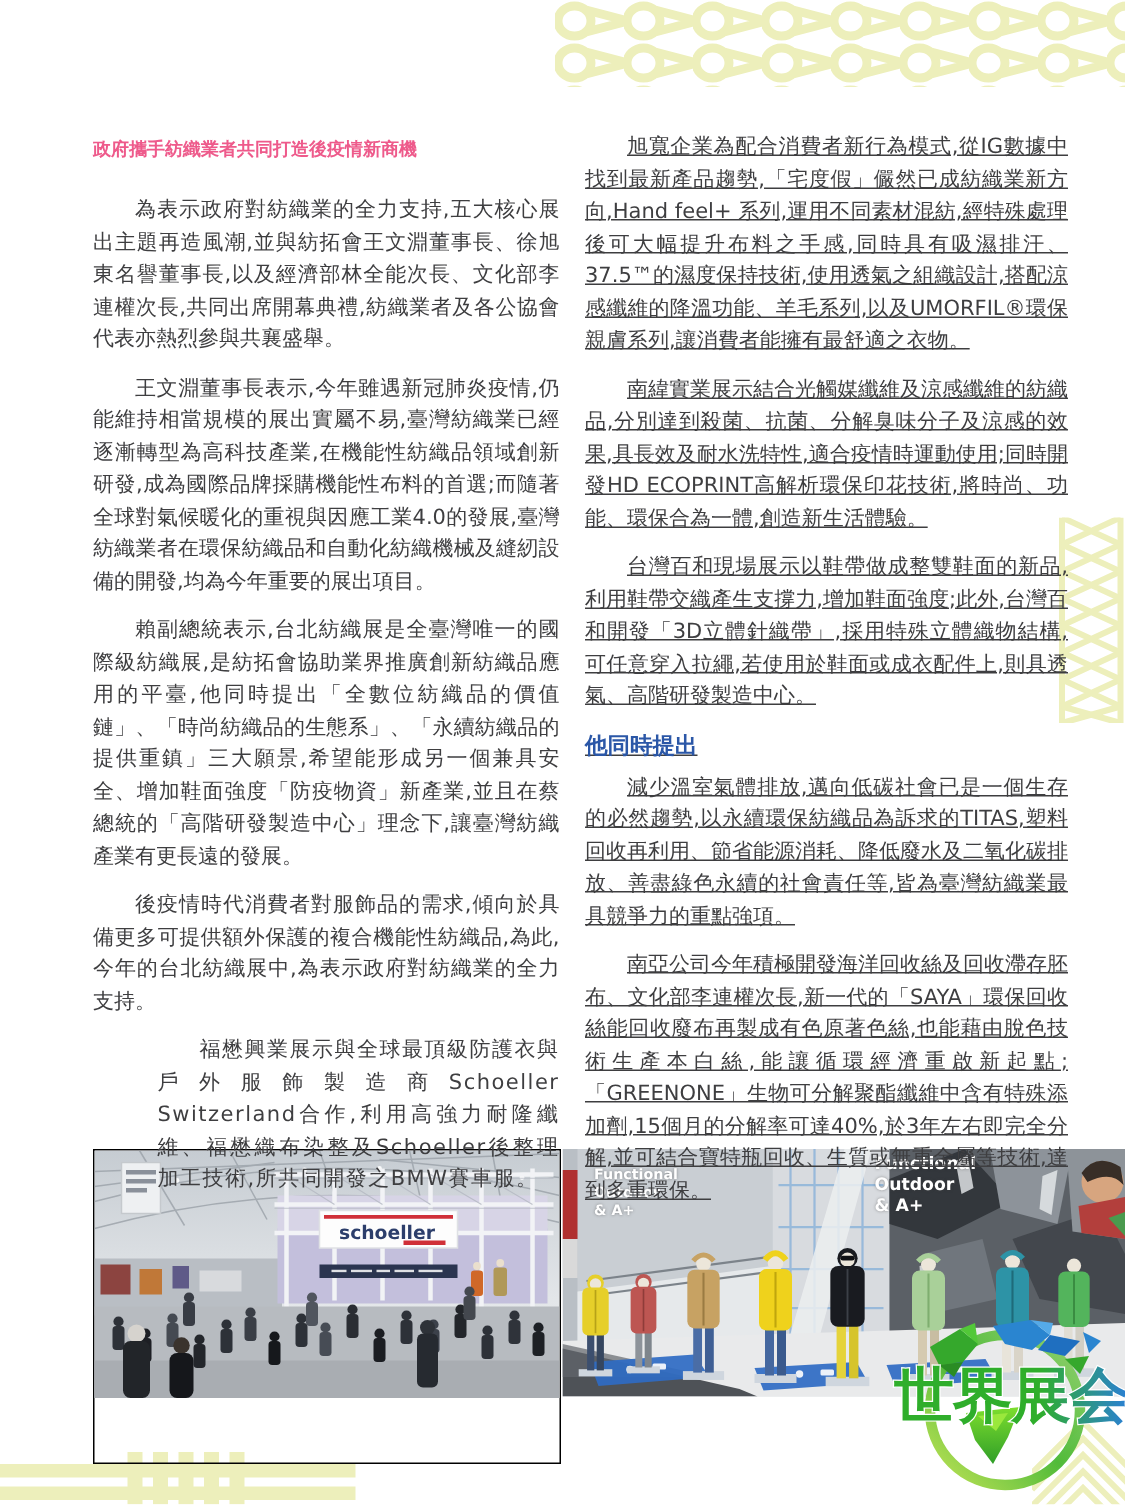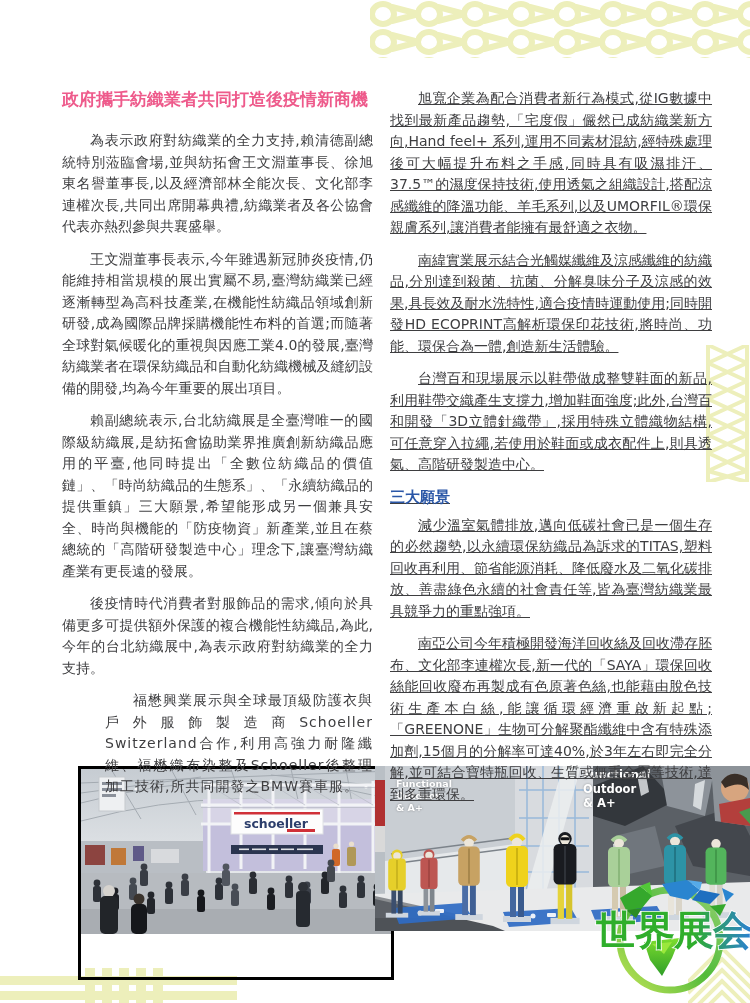--- a/index.html
+++ b/index.html
@@ -6,28 +6,28 @@
   body{
     width:750px;height:1003px;position:relative;background:#ffffff;overflow:hidden;
     font-family:"DejaVu Sans","Liberation Sans",sans-serif;
   }
   .deco{position:absolute;z-index:0;}
   
   .col{position:absolute;z-index:2;text-align:justify;color:#3e3e40;}
   .col-left{left:62px;top:88px;width:311px;}
   .col-right{left:390px;top:88px;width:322px;text-decoration:underline;}
   .col p{font-size:14px;line-height:21.5px;margin:0 0 11px 0;text-indent:2em;}
-  h2.pink{color:#ee5a8b;font-size:17px;line-height:23px;font-weight:bold;margin:0 0 19px 0;}
+  h2.pink{color:#ee5a8b;font-size:12px;line-height:23px;font-weight:bold;margin:0 0 19px 0;}
   h2.section{margin:2px 0 10px 0;}
   h3.blue{color:#2b57a7;font-size:15px;line-height:20px;font-weight:bold;margin:0 0 8px 0;}
   .spread{letter-spacing:1px;padding-left:43px;}
   
   .photo{position:absolute;top:766px;height:208px;z-index:1;}
   .photo svg{display:block;}
-  .photo-left{left:62px;width:310px;border:3px solid #000000;box-sizing:content-box;margin-left:16px;}
+  .photo-left{left:62px;width:310px;border:1px solid #000000;box-sizing:content-box;}
   .photo-right{left:375px;width:375px;}
   .photo-label{
     position:absolute;color:#ffffff;font-weight:bold;white-space:pre-line;
     font-size:9.5px;line-height:12px;text-shadow:0 0 2px rgba(60,60,60,.5);z-index:3;
   }
   .photo-label.l1{left:21px;top:12px;}
   .photo-label.l2{left:208px;top:2px;font-size:11.5px;line-height:14px;}
   
   .watermark{position:absolute;left:592px;top:880px;width:158px;height:123px;z-index:5;}
 </style>
@@ -73,32 +73,32 @@
     <path d="M0,34 L34,0 L68,34"></path>
     <path d="M0,45 L34,11 L68,45"></path>
     <path d="M0,56 L34,22 L68,56"></path>
     <path d="M0,67 L34,33 L68,67"></path>
     <path d="M0,78 L34,44 L68,78"></path>
   </g>
 </svg>
 
 <div class="col col-left">
   <h2 class="pink">政府攜手紡織業者共同打造後疫情新商機</h2>
-  <p>為表示政府對紡織業的全力支持,賴清德副總統特別蒞臨會場,並與紡拓會王文淵董事長、徐旭東名譽董事長,以及經濟部林全能次長、文化部李連權次長,共同出席開幕典禮,紡織業者及各公協會代表亦熱烈參與共襄盛舉。</p>
+  <p>為表示政府對紡織業的全力支持,五大核心展出主題再造風潮,並與紡拓會王文淵董事長、徐旭東名譽董事長,以及經濟部林全能次長、文化部李連權次長,共同出席開幕典禮,紡織業者及各公協會代表亦熱烈參與共襄盛舉。</p>
   <p>王文淵董事長表示,今年雖遇新冠肺炎疫情,仍能維持相當規模的展出實屬不易,臺灣紡織業已經逐漸轉型為高科技產業,在機能性紡織品領域創新研發,成為國際品牌採購機能性布料的首選;而隨著全球對氣候暖化的重視與因應工業4.0的發展,臺灣紡織業者在環保紡織品和自動化紡織機械及縫紉設備的開發,均為今年重要的展出項目。</p>
-  <p>賴副總統表示,台北紡織展是全臺灣唯一的國際級紡織展,是紡拓會協助業界推廣創新紡織品應用的平臺,他同時提出「全數位紡織品的價值鏈」、「時尚紡織品的生態系」、「永續紡織品的提供重鎮」三大願景,希望能形成另一個兼具安全、時尚與機能的「防疫物資」新產業,並且在蔡總統的「高階研發製造中心」理念下,讓臺灣紡織產業有更長遠的發展。</p>
+  <p>賴副總統表示,台北紡織展是全臺灣唯一的國際級紡織展,是紡拓會協助業界推廣創新紡織品應用的平臺,他同時提出「全數位紡織品的價值鏈」、「時尚紡織品的生態系」、「永續紡織品的提供重鎮」三大願景,希望能形成另一個兼具安全、增加鞋面強度「防疫物資」新產業,並且在蔡總統的「高階研發製造中心」理念下,讓臺灣紡織產業有更長遠的發展。</p>
   <p>後疫情時代消費者對服飾品的需求,傾向於具備更多可提供額外保護的複合機能性紡織品,為此,今年的台北紡織展中,為表示政府對紡織業的全力支持。</p>
   <p class="spread">福懋興業展示與全球最頂級防護衣與戶外服飾製造商Schoeller Switzerland合作,利用高強力耐隆纖維、福懋織布染整及Schoeller後整理加工技術,所共同開發之BMW賽車服。</p>
 </div>
 
 <div class="col col-right">
   <p>旭寬企業為配合消費者新行為模式,從IG數據中找到最新產品趨勢,「宅度假」儼然已成紡織業新方向,Hand feel+ 系列,運用不同素材混紡,經特殊處理後可大幅提升布料之手感,同時具有吸濕排汗、37.5™的濕度保持技術,使用透氣之組織設計,搭配涼感纖維的降溫功能、羊毛系列,以及UMORFIL®環保親膚系列,讓消費者能擁有最舒適之衣物。</p>
   <p>南緯實業展示結合光觸媒纖維及涼感纖維的紡織品,分別達到殺菌、抗菌、分解臭味分子及涼感的效果,具長效及耐水洗特性,適合疫情時運動使用;同時開發HD ECOPRINT高解析環保印花技術,將時尚、功能、環保合為一體,創造新生活體驗。</p>
   <p>台灣百和現場展示以鞋帶做成整雙鞋面的新品,利用鞋帶交織產生支撐力,增加鞋面強度;此外,台灣百和開發「3D立體針織帶」,採用特殊立體織物結構,可任意穿入拉繩,若使用於鞋面或成衣配件上,則具透氣、高階研發製造中心。</p>
-  <h3 class="blue">三大願景</h3>
+  <h3 class="blue">他同時提出</h3>
   <p>減少溫室氣體排放,邁向低碳社會已是一個生存的必然趨勢,以永續環保紡織品為訴求的TITAS,塑料回收再利用、節省能源消耗、降低廢水及二氧化碳排放、善盡綠色永續的社會責任等,皆為臺灣紡織業最具競爭力的重點強項。</p>
   <p>南亞公司今年積極開發海洋回收絲及回收滯存胚布、文化部李連權次長,新一代的「SAYA」環保回收絲能回收廢布再製成有色原著色絲,也能藉由脫色技術生產本白絲,能讓循環經濟重啟新起點;「GREENONE」生物可分解聚酯纖維中含有特殊添加劑,15個月的分解率可達40%,於3年左右即完全分解,並可結合寶特瓶回收、生質或無重金屬等技術,達到多重環保。</p>
 </div>
 
 <div class="photo photo-left">
   <svg width="310" height="165" viewBox="0 0 310 165">
     <defs>
       <linearGradient id="hallSky" x1="0" y1="0" x2="0" y2="1">
         <stop offset="0" stop-color="#c6ccd2"></stop>
           <stop offset="0.6" stop-color="#e3e6e9"></stop>

